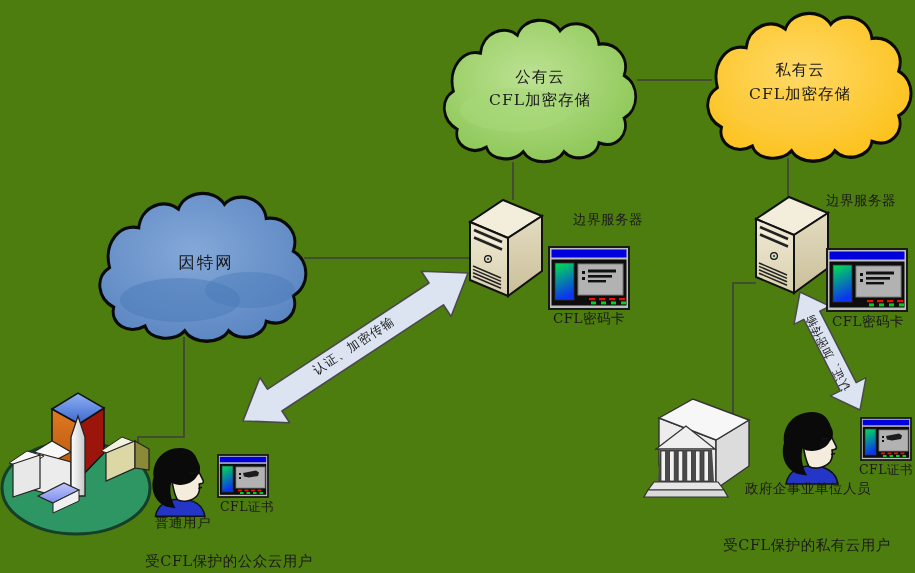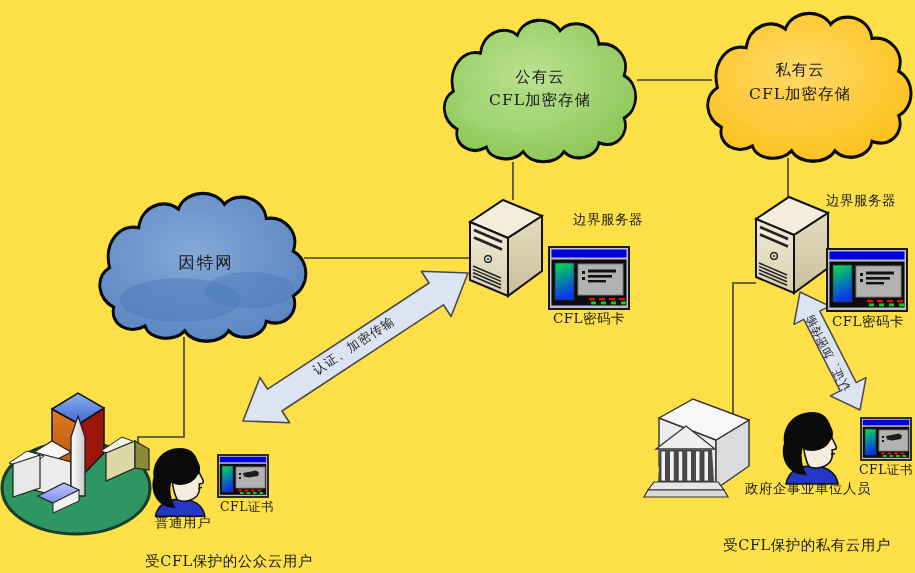--- a/index.html
+++ b/index.html
@@ -1,17 +1,17 @@
 <!DOCTYPE html>
 <html><head>
 <meta charset="utf-8">
 <style>
   html,body{margin:0;padding:0;background:#ffffff;}
   #stage{
-    position:relative;width:915px;height:573px;background:#fde047;overflow:hidden;
+    position:relative;width:915px;height:573px;background:#4d7c0f;overflow:hidden;
     font-family:"DejaVu Serif","Liberation Serif",serif;
   }
   svg text{
     font-family:"DejaVu Serif","Liberation Serif",serif;
     fill:#1a1a1a;
   }
   .cloud-label{font-size:15.5px;letter-spacing:1px;}
   .big-label{font-size:16.5px;letter-spacing:2px;}
   .node-label{font-size:13.5px;letter-spacing:0.5px;}
   .small-label{font-size:12.5px;letter-spacing:0.5px;}

